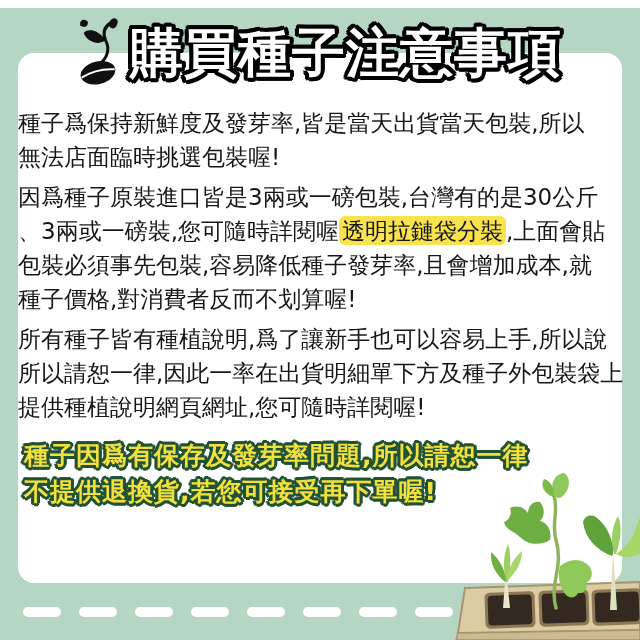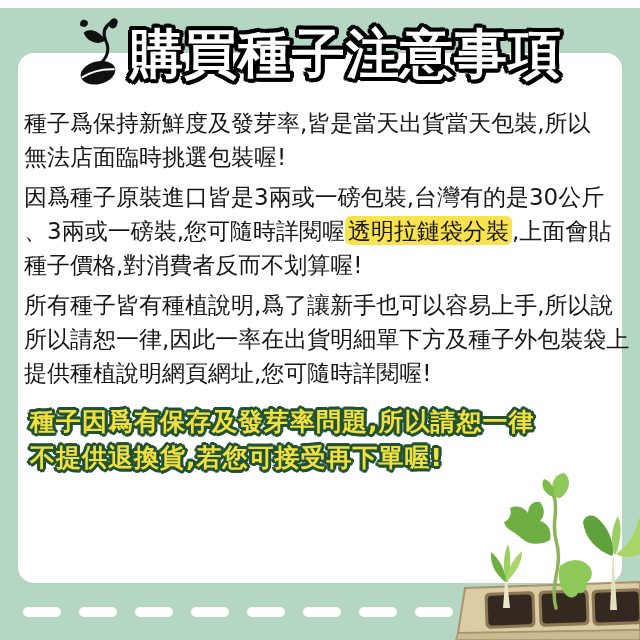--- a/index.html
+++ b/index.html
@@ -6,37 +6,37 @@
   .canvas {
     position:relative; width:640px; height:640px; overflow:hidden;
     background:#b6d6c4;
     font-family:"DejaVu Sans", sans-serif;
   }
   .top-strip { position:absolute; top:0; left:0; width:640px; height:8px; background:#ffffff; }
 
   
   .header {
     position:absolute; top:16px; left:0; width:640px; height:74px;
-    display:flex; align-items:center; justify-content:center; gap:12px; z-index:5;
+    display:flex; align-items:center; justify-content:center; gap:12px; z-index:5;font-family:Liberation Serif, serif;
   }
   .title {
     margin:0; font-size:53px; line-height:1; font-weight:700; letter-spacing:1px;
     color:#ffffff; white-space:nowrap;
     text-shadow:
       -3px -3px 0 #000, 3px -3px 0 #000, -3px 3px 0 #000, 3px 3px 0 #000,
       -4px 0 0 #000, 4px 0 0 #000, 0 -4px 0 #000, 0 4px 0 #000,
       -2px -4px 0 #000, 2px 4px 0 #000, 4px -2px 0 #000, -4px 2px 0 #000;
   }
   .seed-icon { width:40px; height:68px; margin-top:-4px; }
 
   
   .card {
     position:absolute; left:18px; top:53px; width:604px; height:530px;
     background:#ffffff; border-radius:16px; z-index:2;
-    box-sizing:border-box; padding:53px 6px 0 6px;
+    box-sizing:border-box; padding:53px 6px 0 0;
   }
   .card p { margin:0; }
   .body-p {
     font-size:23px; line-height:34px; font-weight:500; color:#161616; letter-spacing:0;
   }
   .body-p .ln { white-space:nowrap; }
   .p2 { margin-top:6px !important; }
   .p3 { margin-top:6px !important; }
   .hl {
     background:#f8e24e; border-radius:6px; padding:2px 3px 1px 3px;
@@ -82,20 +82,21 @@
   </div>
 
   <div class="card">
     <p class="body-p">
       <span class="ln" style="display:block">種子爲保持新鮮度及發芽率,皆是當天出貨當天包裝,所以</span>
       <span class="ln" style="display:block">無法店面臨時挑選包裝喔!</span>
     </p>
     <p class="body-p p2">
       <span class="ln" style="display:block">因爲種子原裝進口皆是3兩或一磅包裝,台灣有的是30公斤</span>
       <span class="ln" style="display:block"><span>、3兩或一磅裝,您可隨時詳閱喔</span><span class="hl">透明拉鏈袋分裝</span><span>,上面會貼</span></span>
+      <span class="ln" style="display:block">包裝必須事先包裝,容易降低種子發芽率,且會增加成本,就</span>
       <span class="ln" style="display:block">種子價格,對消費者反而不划算喔!</span>
     </p>
     <p class="body-p p3">
       <span class="ln" style="display:block">所有種子皆有種植說明,爲了讓新手也可以容易上手,所以說</span>
       <span class="ln" style="display:block">所以請恕一律,因此一率在出貨明細單下方及種子外包裝袋上</span>
       <span class="ln" style="display:block">提供種植說明網頁網址,您可隨時詳閱喔!</span>
     </p>
     <p class="warning">
       <span style="display:block">種子因爲有保存及發芽率問題,所以請恕一律</span>
       <span style="display:block">不提供退換貨,若您可接受再下單喔!</span>

